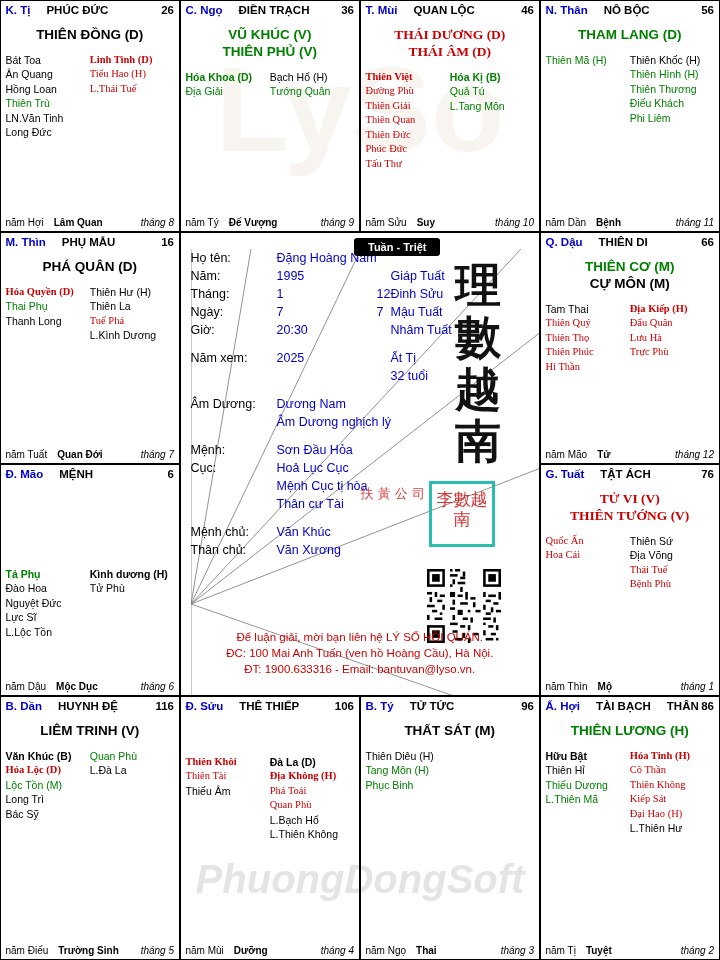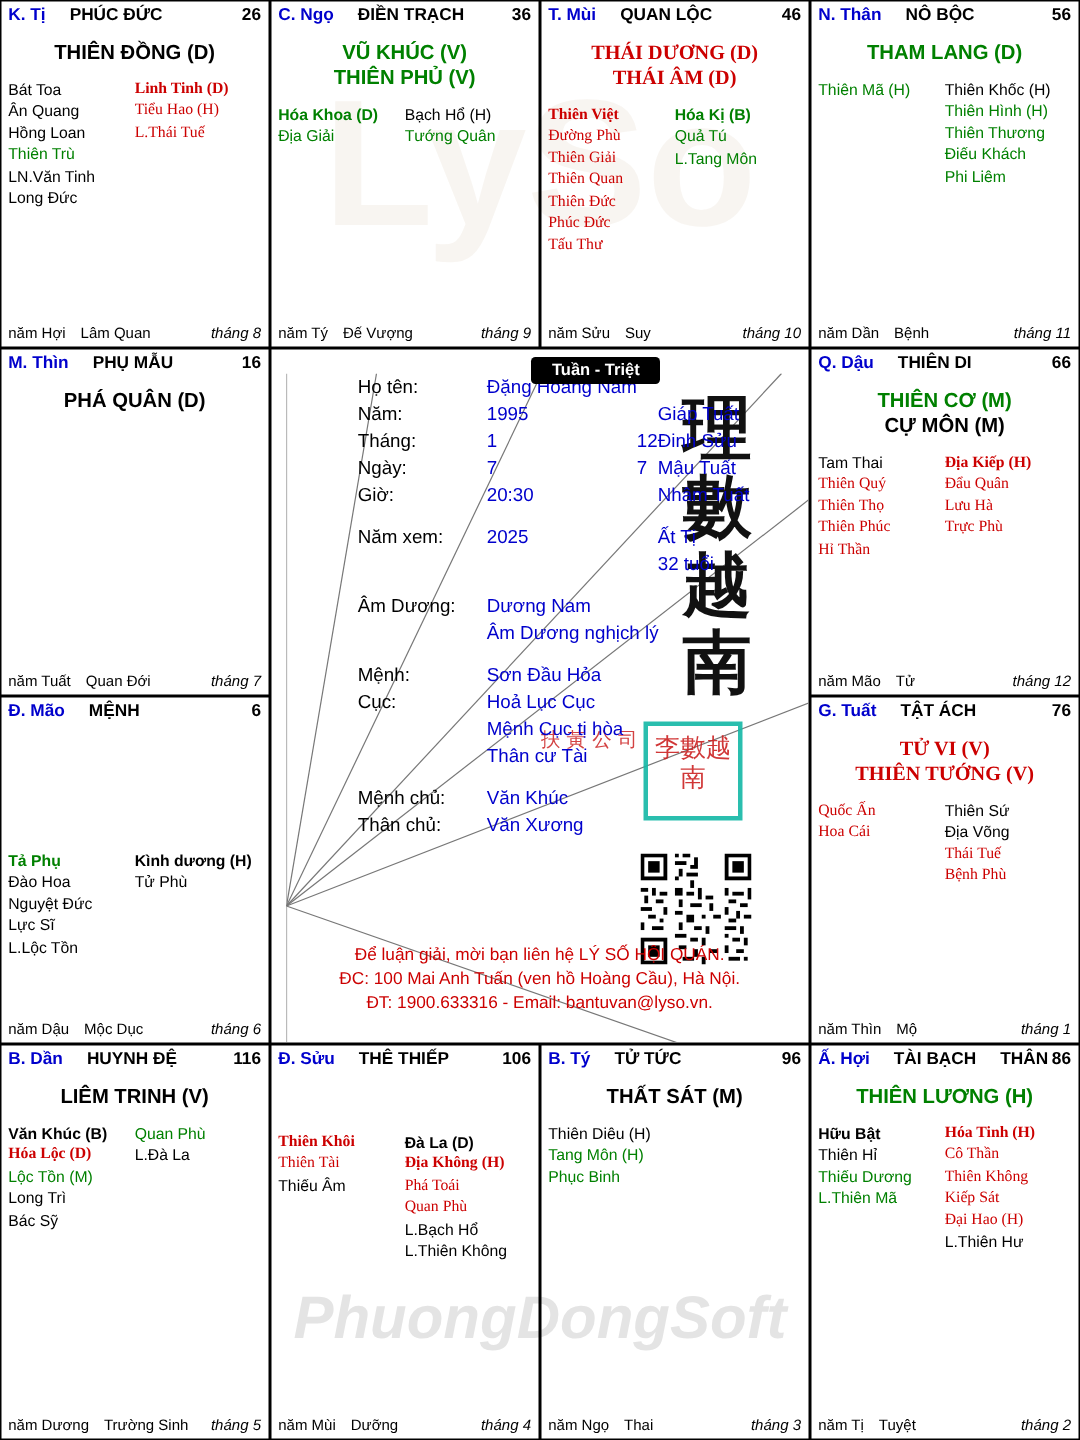--- a/index.html
+++ b/index.html
@@ -76,34 +76,33 @@
   
   .cfoot {
     position: absolute;
     left: 5px; right: 5px; bottom: 3px;
     display: flex;
     align-items: flex-start;
     font-size: 10px;
     white-space: nowrap;
   }
   .cfoot .nam { color: #000; }
-  .cfoot .van { margin-left: 10px; font-weight: normal; color: #000; }
+  .cfoot .van { margin-left: 10px; font-weight: bold; color: #000; }
   .cfoot .thang { margin-left: auto; color: #000; font-style: italic; }
   
   .center-inner {
     position: relative;
     width: 100%; height: 100%;
     font-size: 12.5px;
   }
   .info-table {
     position: relative;
     z-index: 3;
     margin-top: 8px;
     border-collapse: collapse;
-    margin-left: 48px;
   }
   .info-table td {
     padding: 2px 0;
     font-size: 12.5px;
     vertical-align: top;
     white-space: nowrap;
   }
   .lbl { color: #000; padding-right: 10px; width: 86px; }
   .v1 { color: #0000cc; padding-right: 22px; }
   .v2 { color: #0000cc; padding-right: 18px; }
@@ -333,20 +332,33 @@
     </div>
 
     <div class="cell">
       <div class="chead">
         <span class="cung">M. Thìn</span>
         <span class="chi">PHỤ MẪU</span>
         <span class="num">16</span>
       </div>
       <div class="mainstar">
         <div class="black">PHÁ QUÂN (D)</div>
+      </div>
+      <div class="stars">
+        <div class="col">
+          <div class="s red b">Hóa Quyền (D)</div>
+          <div class="s green">Thai Phụ</div>
+          <div class="s black">Thanh Long</div>
+        </div>
+        <div class="col">
+          <div class="s black">Thiên Hư (H)</div>
+          <div class="s black">Thiên La</div>
+          <div class="s red">Tuế Phá</div>
+          <div class="s black">L.Kình Dương</div>
+        </div>
       </div>
       <div class="cfoot">
         <span class="nam">năm Tuất</span>
         <span class="van">Quan Đới</span>
         <span class="thang">tháng 7</span>
       </div>
     </div>
 
     <div class="cell center">
       <div class="center-inner">
@@ -650,21 +662,21 @@
           <div class="s green">Lộc Tồn (M)</div>
           <div class="s black">Long Trì</div>
           <div class="s black">Bác Sỹ</div>
         </div>
         <div class="col">
           <div class="s green">Quan Phù</div>
           <div class="s black">L.Đà La</div>
         </div>
       </div>
       <div class="cfoot">
-        <span class="nam">năm Dương</span>
+        <span class="nam">năm Điếu</span>
         <span class="van">Trường Sinh</span>
         <span class="thang">tháng 5</span>
       </div>
     </div>
 
     <div class="cell">
       <div class="chead">
         <span class="cung">Đ. Sửu</span>
         <span class="chi">THÊ THIẾP</span>
         <span class="num">106</span>

